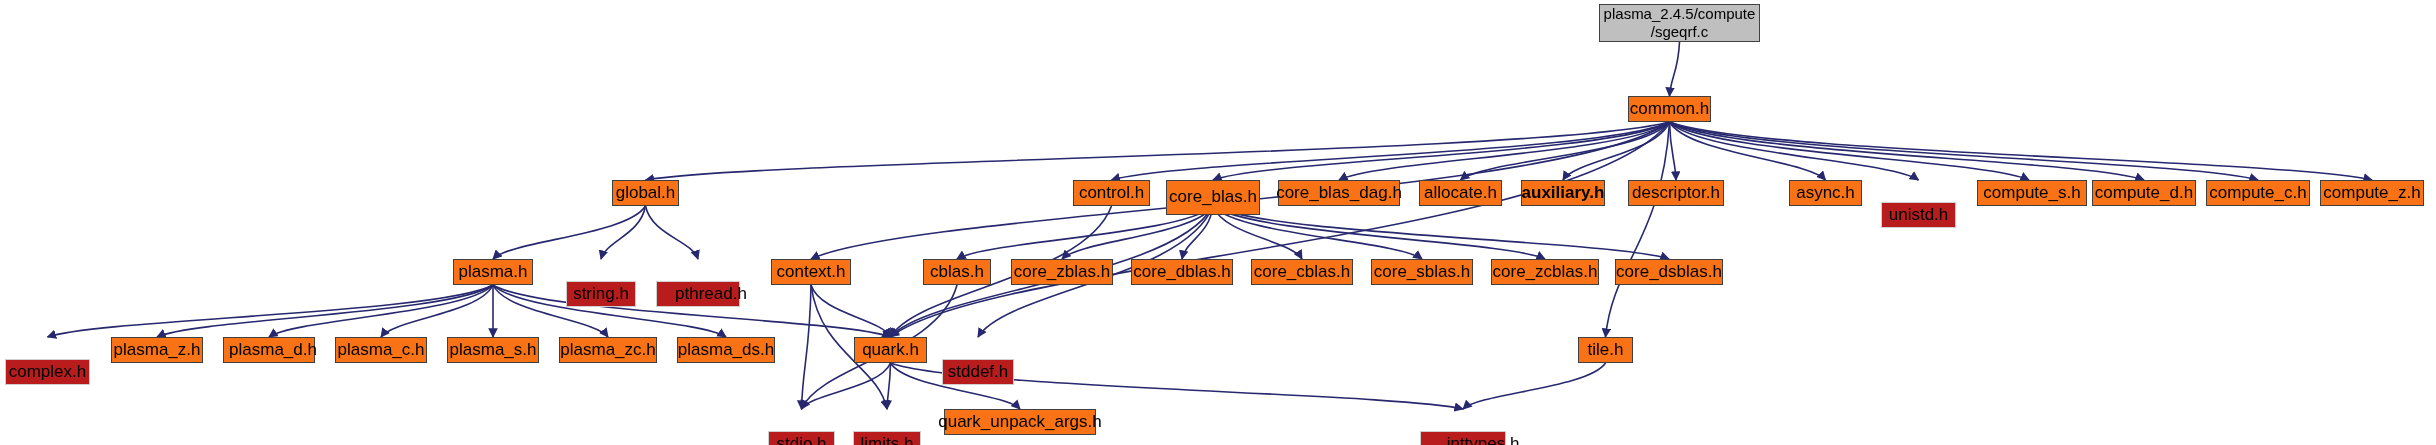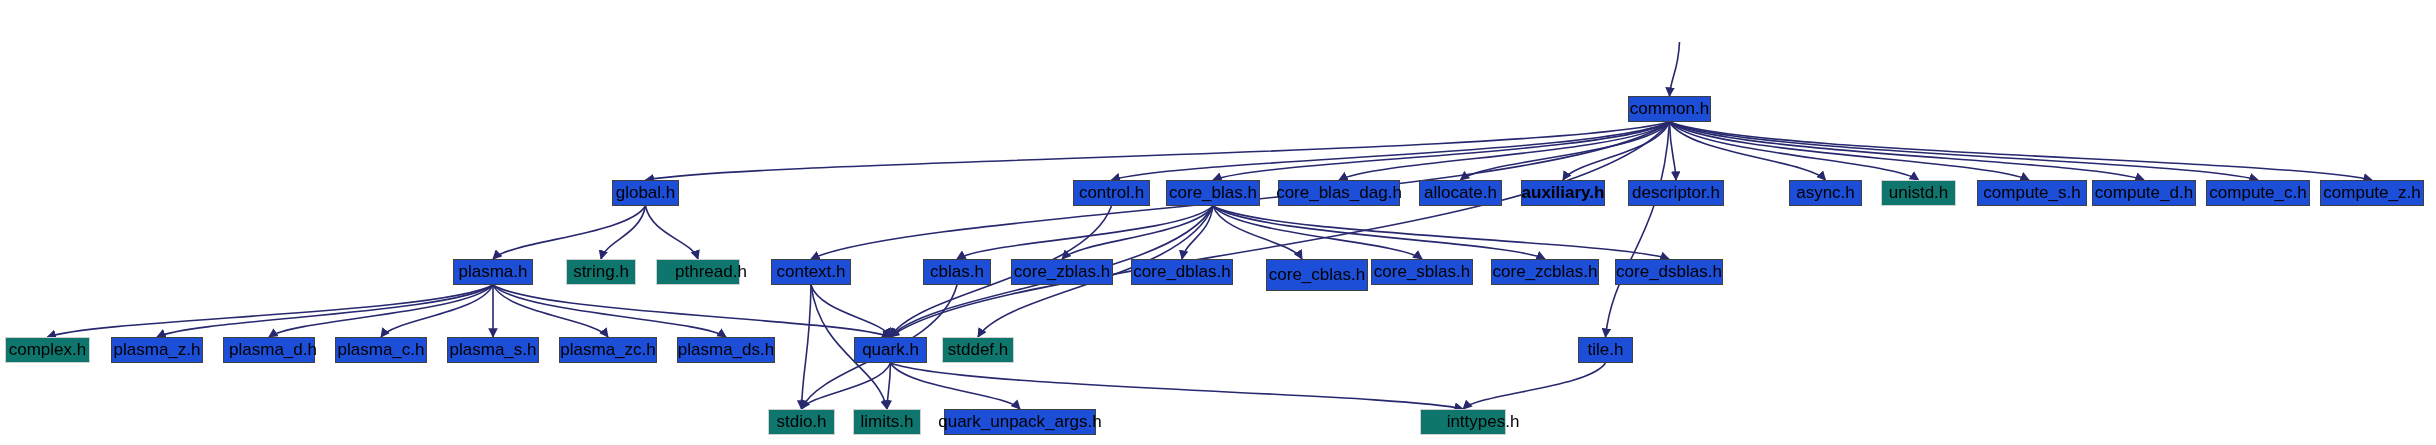--- a/index.html
+++ b/index.html
@@ -27,33 +27,34 @@
   .node {
     position: absolute;
     box-sizing: border-box;
     display: flex;
     align-items: center;
     justify-content: center;
     text-align: center;
     font-size: 17px;
     line-height: 1.18;
     color: #000000;
-    background: #1d4ed8;
+    background: #f97316;
     border: 1px solid #404040;
     white-space: pre-line;
     letter-spacing: 0px;
     z-index: 5;
   }
   .node.root {
     background: #bfbfbf;
     border: 1px solid #404040;
   }
   .node.sys {
     border: 1px solid #d0d0d0;
-    background: #0f766e;
+    background: #b91c1c;
+    margin-top: 22px;
   }
 </style>
 </head>
 <body>
 
 <div id="graph">
   <svg id="edges" viewBox="0 0 2436 445" width="2436" height="445">
       <defs>
         <marker id="arrowhead" viewBox="0 0 10 10" refX="9" refY="5" markerWidth="6" markerHeight="6" orient="auto-start-reverse">
           <path d="M 0 0 L 10 5 L 0 10 z" fill="#27286e"></path>
@@ -100,42 +101,44 @@
       <path d="M 811 285 C 820.54 313.6, 880.96 318.8, 890.5 337" fill="none" stroke="#27286e" stroke-width="1.6" marker-end="url(#arrowhead)"></path>
       <path d="M 811 285 C 809.86 353.2, 802.64 365.6, 801.5 409" fill="none" stroke="#27286e" stroke-width="1.6" marker-end="url(#arrowhead)"></path>
       <path d="M 811 285 C 820.12 353.2, 877.88 365.6, 887 409" fill="none" stroke="#27286e" stroke-width="1.6" marker-end="url(#arrowhead)"></path>
       <path d="M 957 285 C 938.34 353.2, 820.16 365.6, 801.5 409" fill="none" stroke="#27286e" stroke-width="1.6" marker-end="url(#arrowhead)"></path>
       <path d="M 890.5 363 C 879.82 388.3, 812.18 392.9, 801.5 409" fill="none" stroke="#27286e" stroke-width="1.6" marker-end="url(#arrowhead)"></path>
       <path d="M 890.5 363 C 890.08 388.3, 887.42 392.9, 887 409" fill="none" stroke="#27286e" stroke-width="1.6" marker-end="url(#arrowhead)"></path>
       <path d="M 890.5 363 C 906.04 388.3, 1004.46 392.9, 1020 409" fill="none" stroke="#27286e" stroke-width="1.6" marker-end="url(#arrowhead)"></path>
       <path d="M 890.5 363 C 959.2 388.3, 1394.3 392.9, 1463 409" fill="none" stroke="#27286e" stroke-width="1.6" marker-end="url(#arrowhead)"></path>
       <path d="M 1605.5 363 C 1588.4 388.3, 1480.1 392.9, 1463 409" fill="none" stroke="#27286e" stroke-width="1.6" marker-end="url(#arrowhead)"></path>
     </svg>
+<div class="node root" style="left: 1599px; top: 4px; width: 161px; height: 38px; font-size: 15px;">plasma_2.4.5/compute
+/sgeqrf.c</div>
     <div class="node" style="left: 1628px; top: 96px; width: 83px; height: 26px;">common.h</div>
     <div class="node" style="left: 612px; top: 180px; width: 67px; height: 26px;">global.h</div>
     <div class="node" style="left: 1073px; top: 180px; width: 77px; height: 26px;">control.h</div>
-    <div class="node" style="left: 1166px; top: 180px; width: 94px; height: 26px;">core_blas.h</div>
+    <div class="node" style="left: 1166px; top: 180px; width: 94px; height: 35px;">core_blas.h</div>
     <div class="node" style="left: 1278px; top: 180px; width: 122px; height: 26px;">core_blas_dag.h</div>
     <div class="node" style="left: 1419px; top: 180px; width: 83px; height: 26px;">allocate.h</div>
     <div class="node" style="left: 1521px; top: 180px; width: 84px; height: 26px; font-weight: bold;">auxiliary.h</div>
     <div class="node" style="left: 1628px; top: 180px; width: 96px; height: 26px;">descriptor.h</div>
     <div class="node" style="left: 1789px; top: 180px; width: 73px; height: 26px;">async.h</div>
     <div class="node sys" style="left: 1881px; top: 180px; width: 75px; height: 26px;">unistd.h</div>
     <div class="node" style="left: 1977px; top: 180px; width: 110px; height: 26px;">compute_s.h</div>
     <div class="node" style="left: 2092px; top: 180px; width: 104px; height: 26px;">compute_d.h</div>
     <div class="node" style="left: 2206px; top: 180px; width: 104px; height: 26px;">compute_c.h</div>
     <div class="node" style="left: 2320px; top: 180px; width: 104px; height: 26px;">compute_z.h</div>
     <div class="node" style="left: 453px; top: 259px; width: 80px; height: 26px;">plasma.h</div>
     <div class="node sys" style="left: 566px; top: 259px; width: 70px; height: 26px;">string.h</div>
     <div class="node sys" style="left: 656px; top: 259px; width: 84px; height: 26px; padding-left: 26px;">pthread.h</div>
     <div class="node" style="left: 771px; top: 259px; width: 80px; height: 26px;">context.h</div>
     <div class="node" style="left: 923px; top: 259px; width: 68px; height: 26px;">cblas.h</div>
     <div class="node" style="left: 1011px; top: 259px; width: 102px; height: 26px;">core_zblas.h</div>
     <div class="node" style="left: 1131px; top: 259px; width: 102px; height: 26px;">core_dblas.h</div>
-    <div class="node" style="left: 1251px; top: 259px; width: 102px; height: 32px; margin-left: 15px;">core_cblas.h</div>
+    <div class="node" style="left: 1251px; top: 259px; width: 102px; height: 26px;">core_cblas.h</div>
     <div class="node" style="left: 1371px; top: 259px; width: 102px; height: 26px;">core_sblas.h</div>
     <div class="node" style="left: 1491px; top: 259px; width: 108px; height: 26px;">core_zcblas.h</div>
     <div class="node" style="left: 1615px; top: 259px; width: 108px; height: 26px;">core_dsblas.h</div>
     <div class="node sys" style="left: 5px; top: 337px; width: 85px; height: 26px;">complex.h</div>
     <div class="node" style="left: 111px; top: 337px; width: 92px; height: 26px;">plasma_z.h</div>
     <div class="node" style="left: 223px; top: 337px; width: 92px; height: 26px; padding-left: 8px;">plasma_d.h</div>
     <div class="node" style="left: 335px; top: 337px; width: 92px; height: 26px;">plasma_c.h</div>
     <div class="node" style="left: 447px; top: 337px; width: 92px; height: 26px;">plasma_s.h</div>
     <div class="node" style="left: 559px; top: 337px; width: 98px; height: 26px;">plasma_zc.h</div>
     <div class="node" style="left: 677px; top: 337px; width: 98px; height: 26px;">plasma_ds.h</div>

